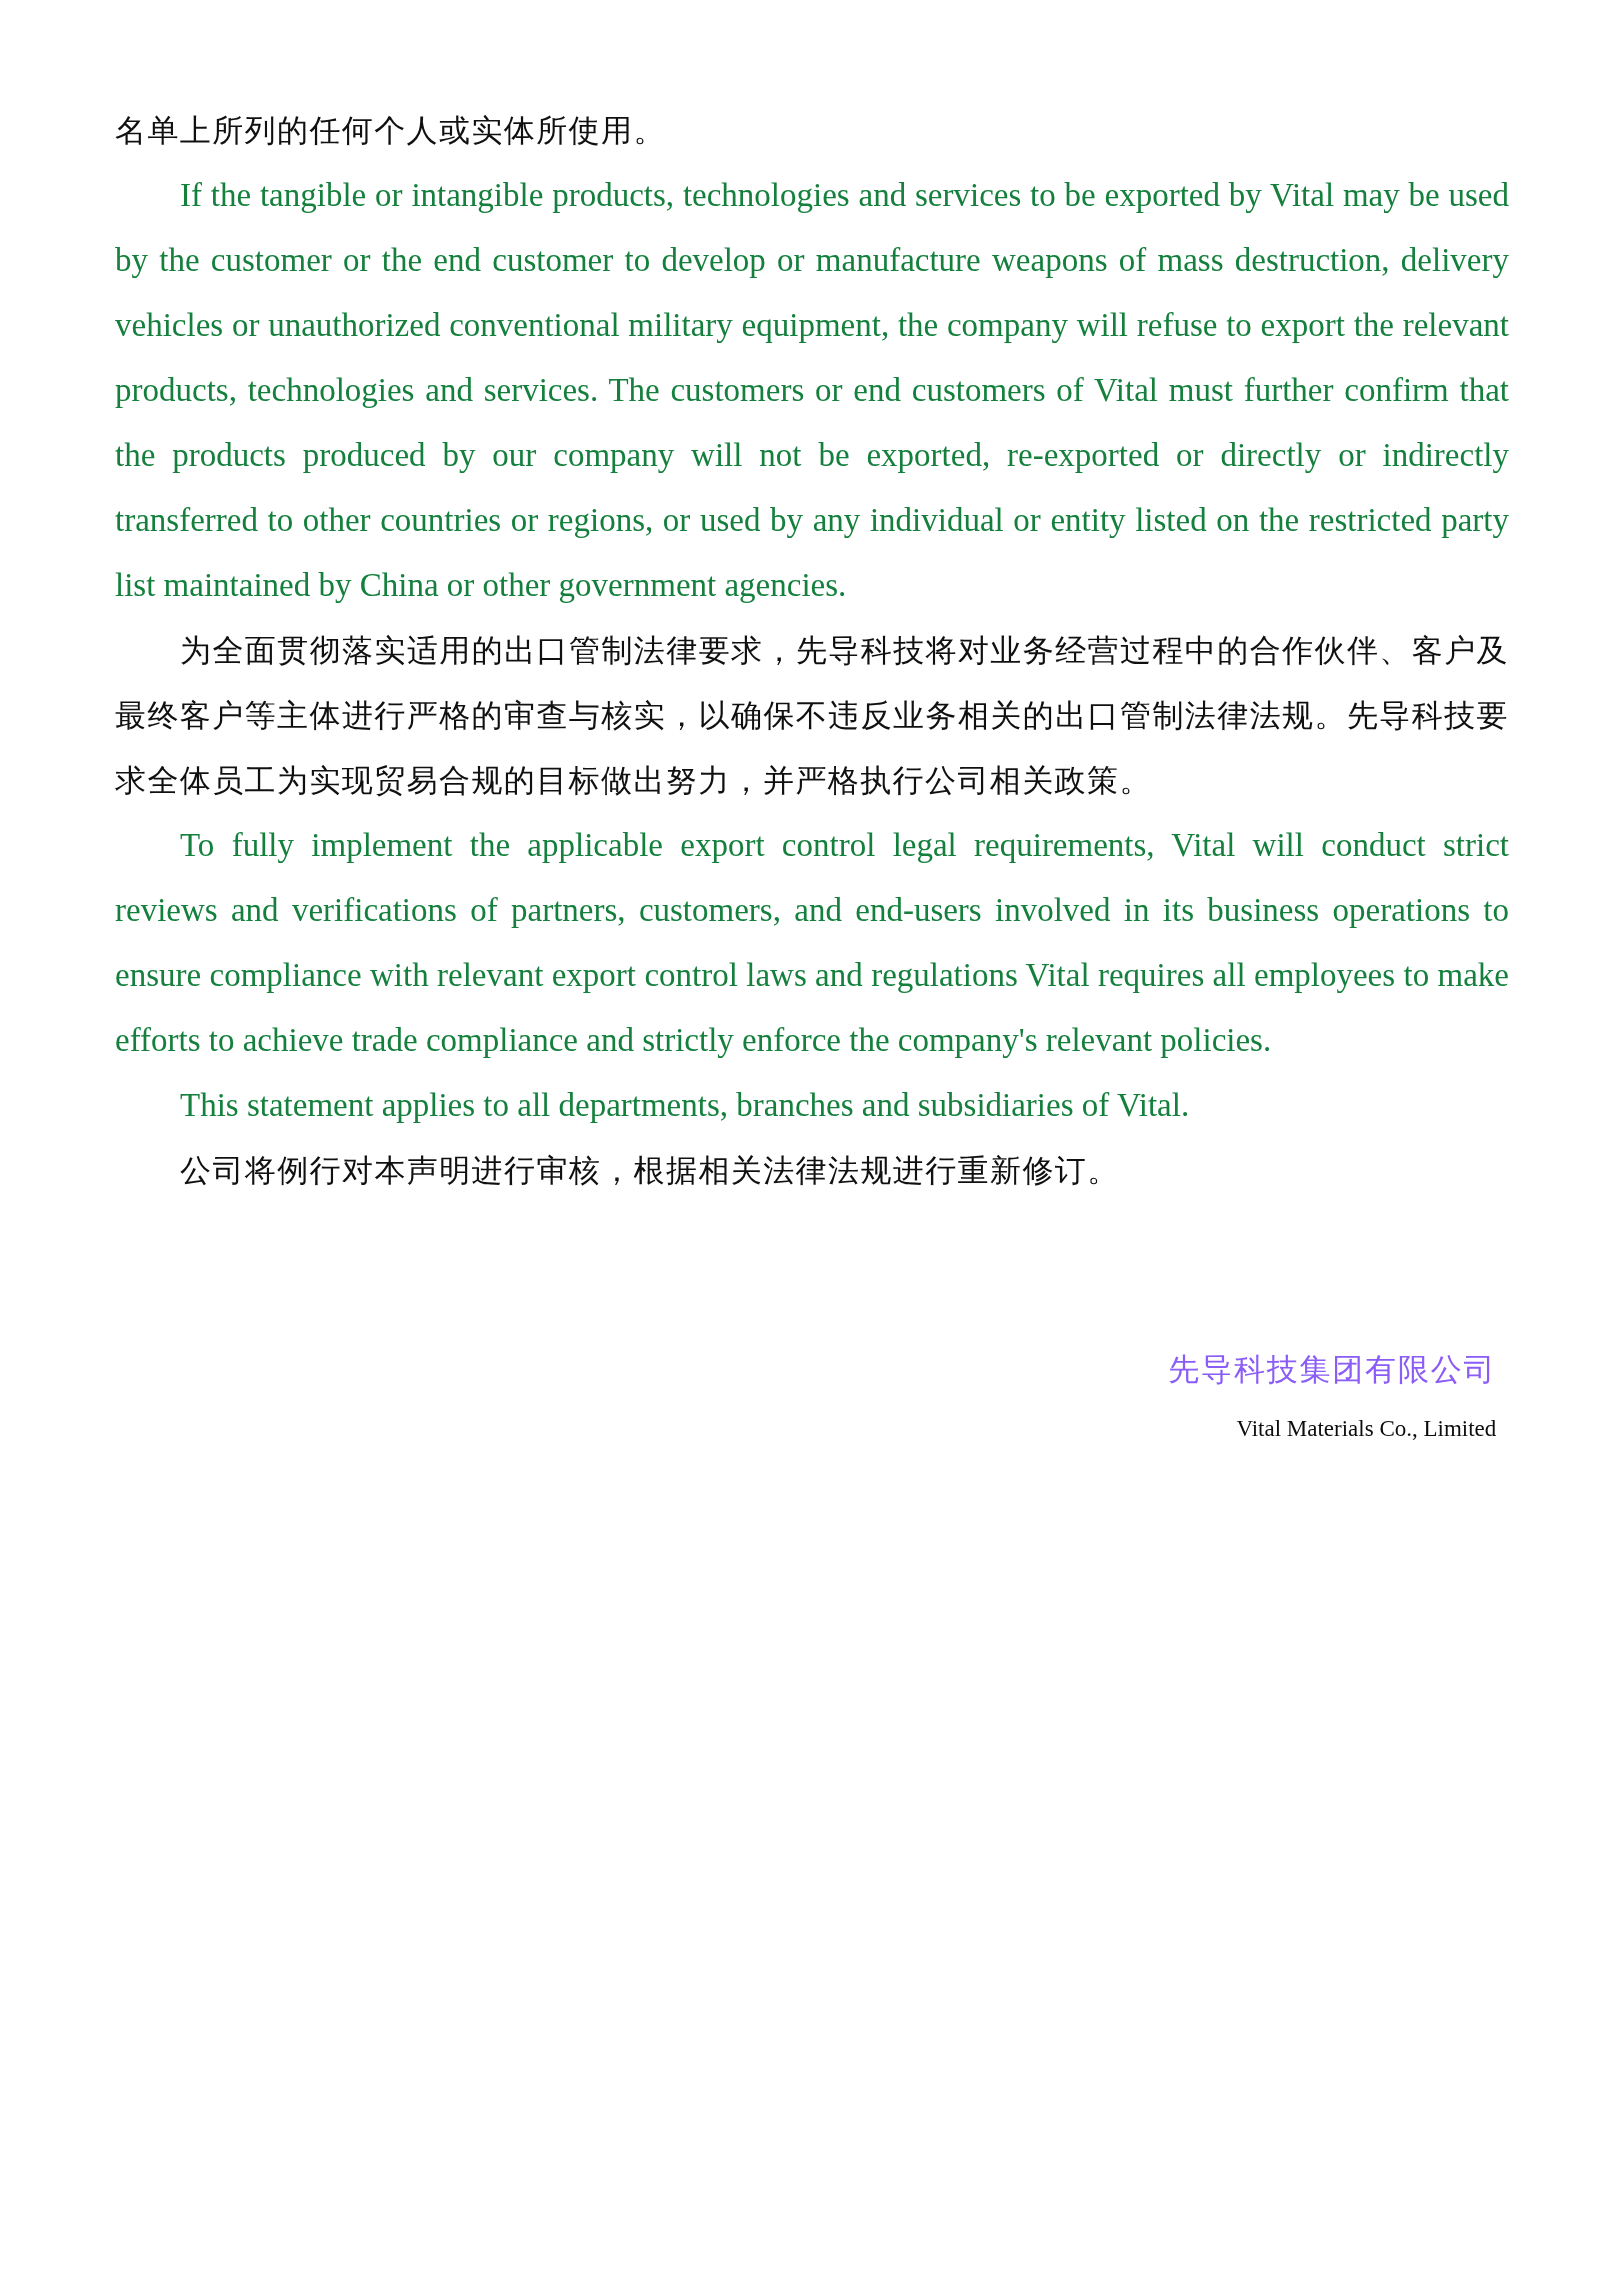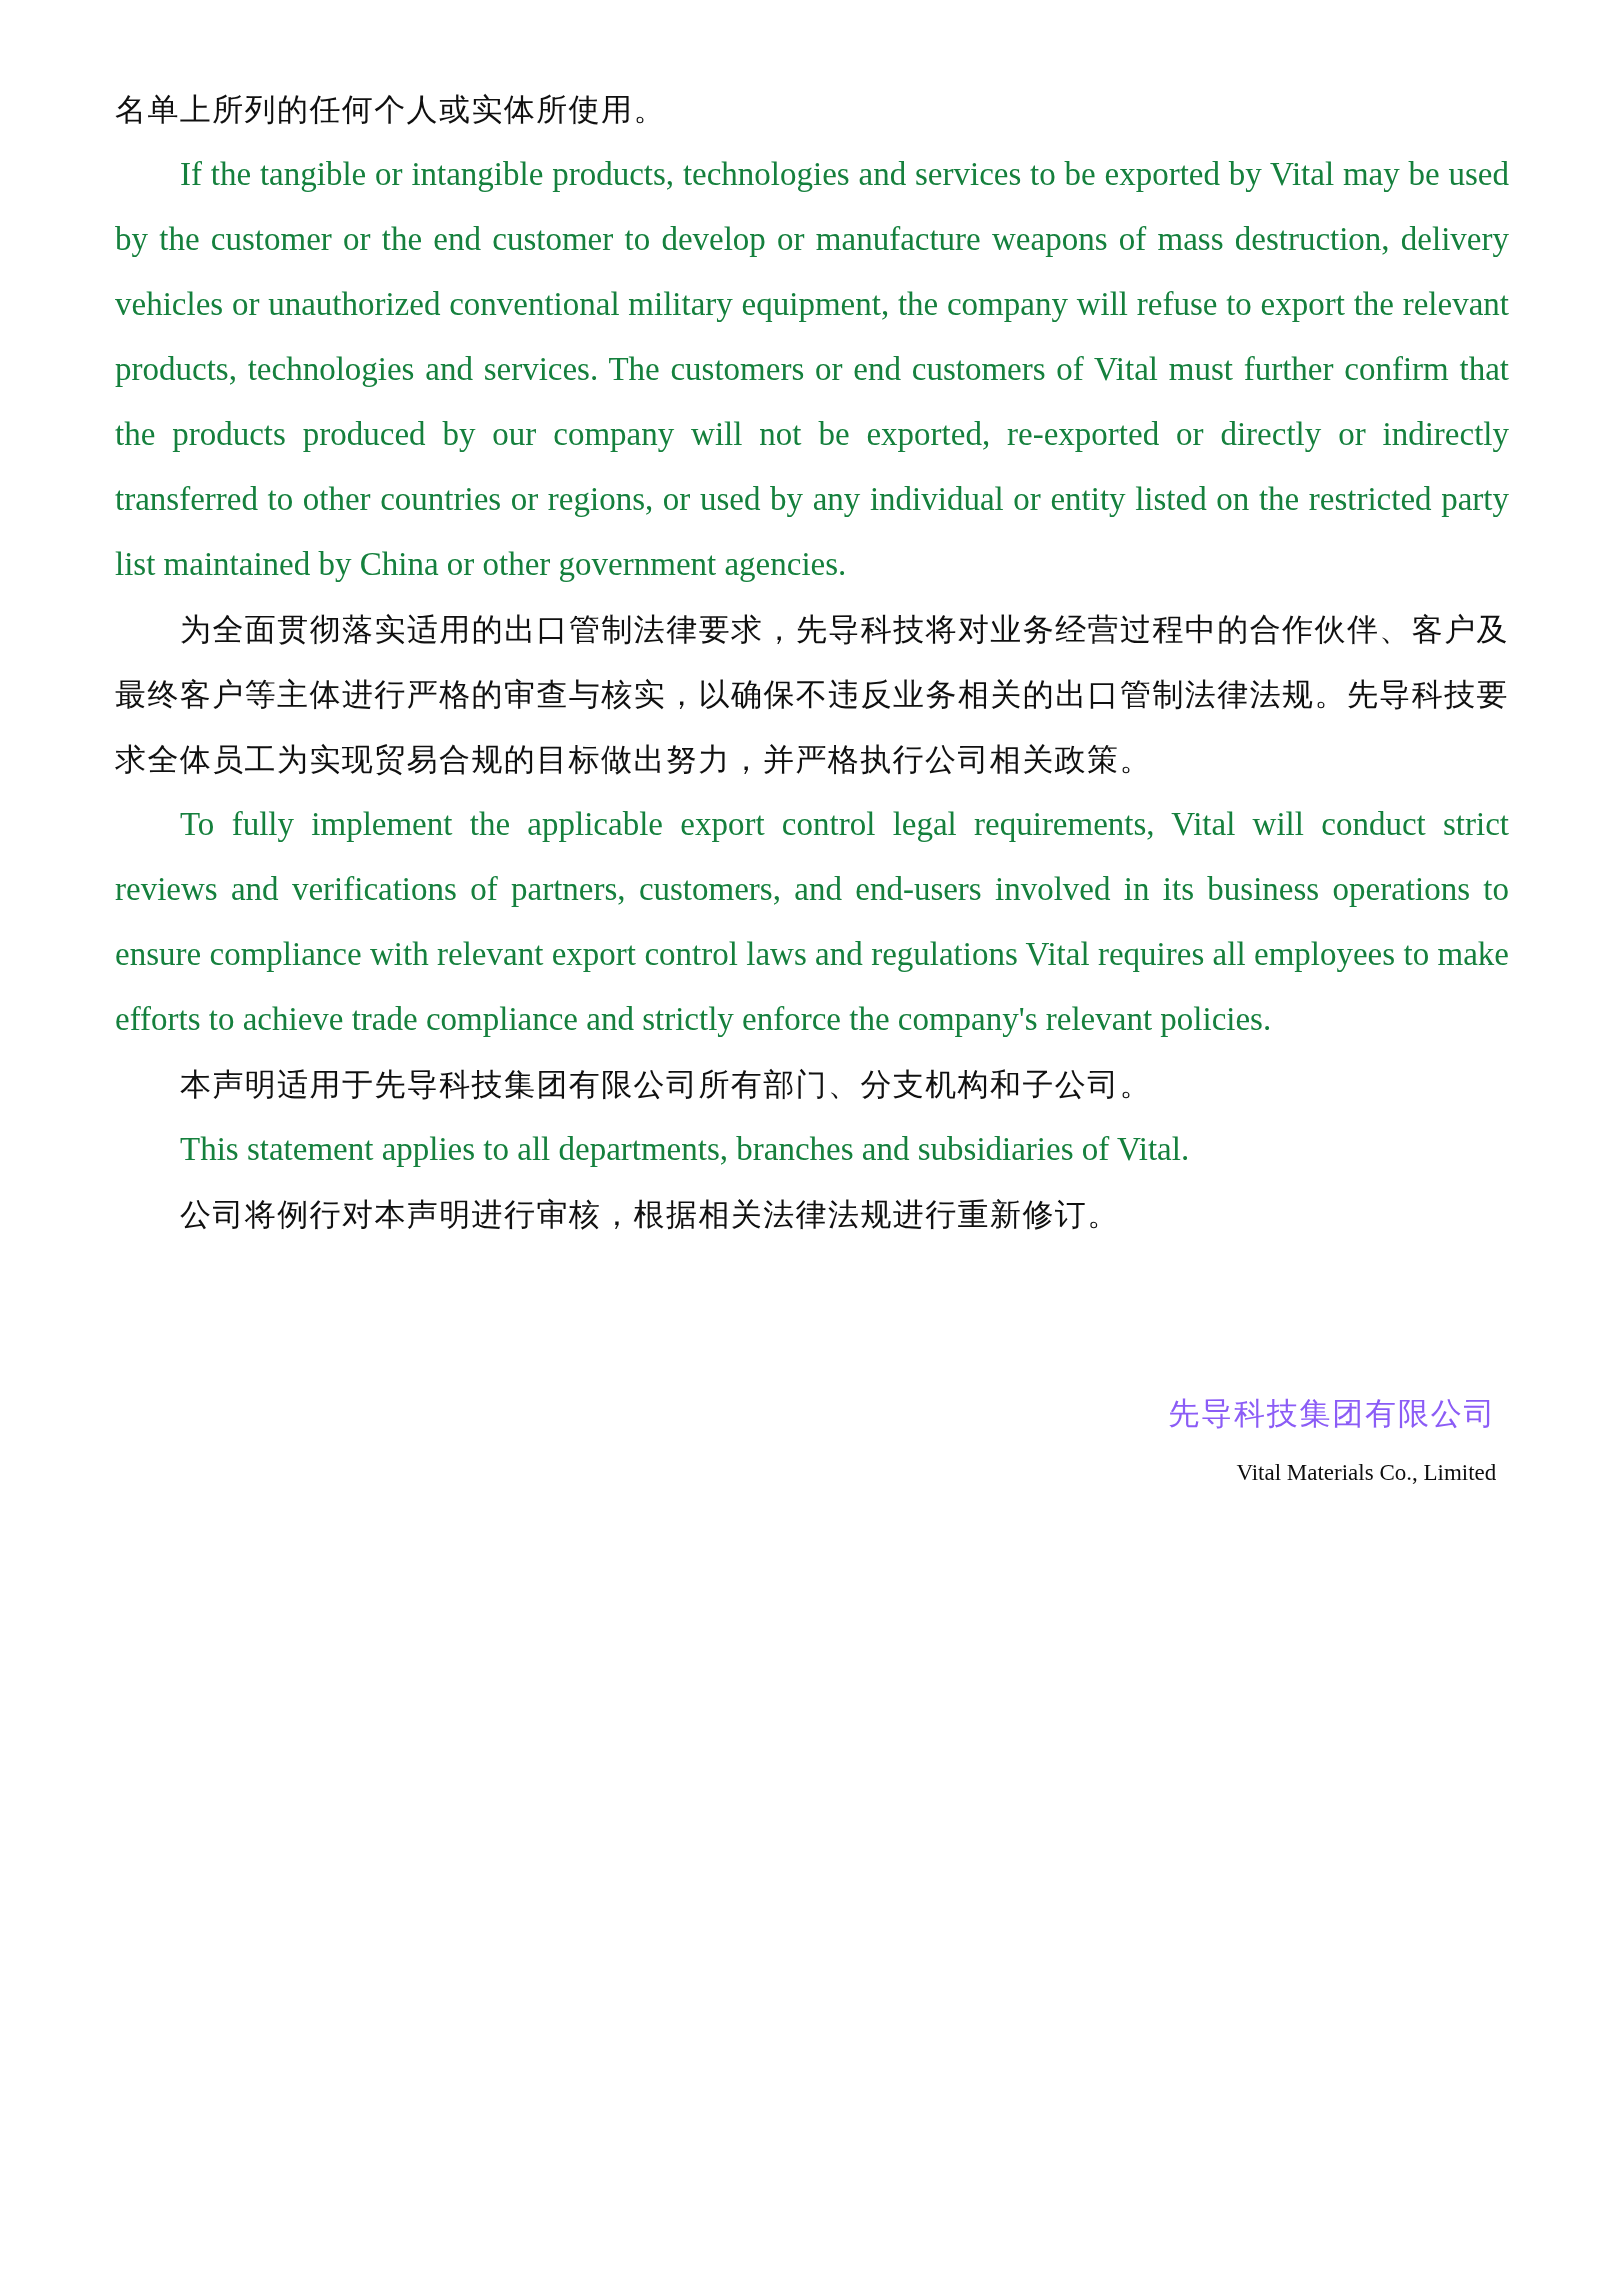--- a/index.html
+++ b/index.html
@@ -6,21 +6,21 @@
     margin: 0;
     padding: 0;
     background: #ffffff;
   }
   .page {
     position: relative;
     width: 1623px;
     height: 2296px;
     background: #ffffff;
     box-sizing: border-box;
-    padding: 77px 115px 0 115px;
+    padding: 98px 115px 0 115px;
     overflow: hidden;
   }
   .content {
     width: 1394px;
   }
 
   
   .cn {
     font-family: "DejaVu Serif", "Liberation Serif", serif;
     font-size: 31px;
@@ -77,21 +77,20 @@
   <div class="content">
 
     <p class="cn blk">名单上所列的任何个人或实体所使用。</p>
 
     <p class="en indent blk last-nojustify">If the tangible or intangible products, technologies and services to be exported by Vital may be used by the customer or the end customer to develop or manufacture weapons of mass destruction, delivery vehicles or unauthorized conventional military equipment, the company will refuse to export the relevant products, technologies and services. The customers or end customers of Vital must further confirm that the products produced by our company will not be exported, re-exported or directly or indirectly transferred to other countries or regions, or used by any individual or entity listed on the restricted party list maintained by China or other government agencies.</p>
 
     <p class="cn indent blk last-nojustify">为全面贯彻落实适用的出口管制法律要求，先导科技将对业务经营过程中的合作伙伴、客户及最终客户等主体进行严格的审查与核实，以确保不违反业务相关的出口管制法律法规。先导科技要求全体员工为实现贸易合规的目标做出努力，并严格执行公司相关政策。</p>
 
     <p class="en indent blk last-nojustify">To fully implement the applicable export control legal requirements, Vital will conduct strict reviews and verifications of partners, customers, and end-users involved in its business operations to ensure compliance with relevant export control laws and regulations Vital requires all employees to make efforts to achieve trade compliance and strictly enforce the company's relevant policies.</p>
 
-    <p class="cn indent blk last-nojustify">本声明适用于先导科技集团有限公司所有部门、分支机构和子公司。</p>
 
     <p class="en indent blk last-nojustify">This statement applies to all departments, branches and subsidiaries of Vital.</p>
 
     <p class="cn indent blk last-nojustify">公司将例行对本声明进行审核，根据相关法律法规进行重新修订。</p>
 
 
     <div class="signature">
       <div class="sig-cn">先导科技集团有限公司</div>
       <div class="sig-en">Vital Materials Co., Limited</div>
     </div>

